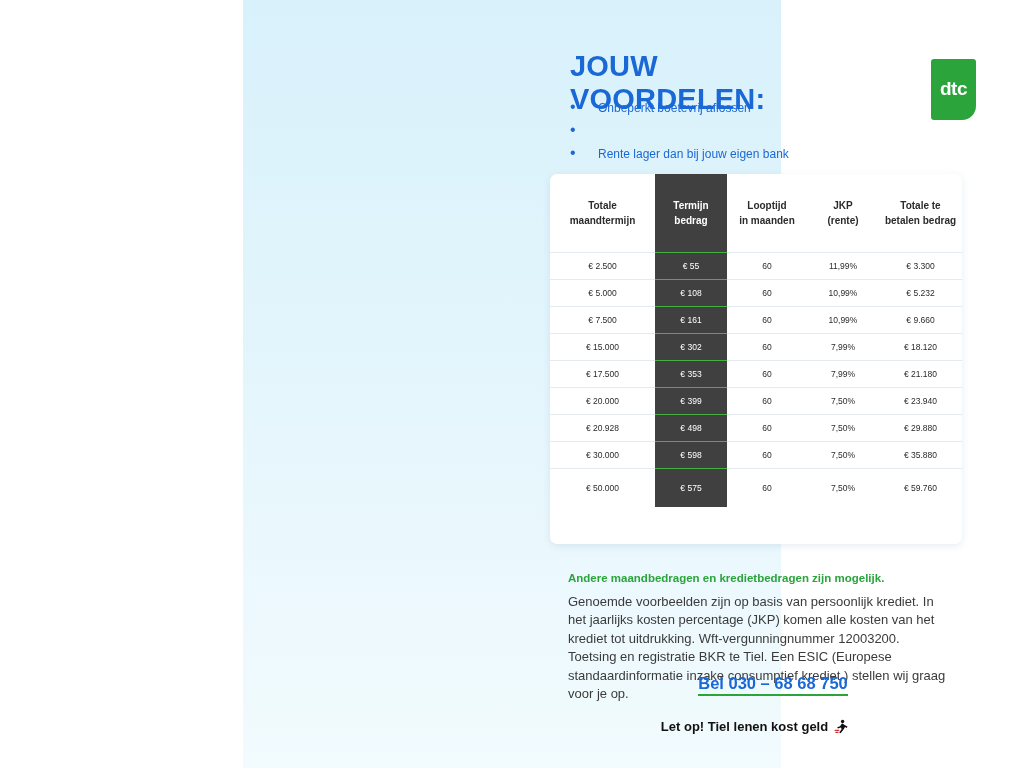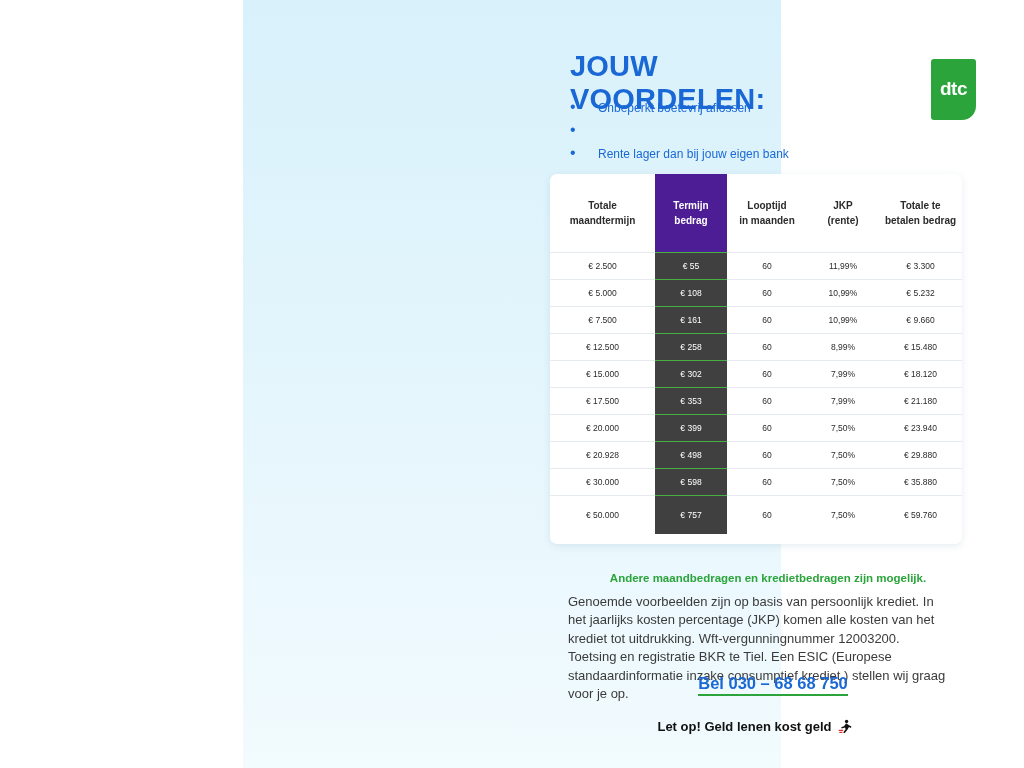--- a/index.html
+++ b/index.html
@@ -111,21 +111,21 @@
     font-size: 10px;
     font-weight: bold;
     color: #2b2b2b;
     padding: 0;
     height: 78px;
     vertical-align: middle;
     text-align: center;
     line-height: 1.55;
   }
   table.rates thead th.hl {
-    background: #4c1d95;
+    background: #404040;
     color: #ffffff;
   }
   table.rates tbody td {
     font-size: 8.5px;
     color: #2b2b2b;
     text-align: center;
     height: 26px;
     padding: 0;
     border-top: 1px solid #e4eaee;
     background: #ffffff;
@@ -141,21 +141,20 @@
   }
   
   .green-note {
     position: absolute;
     left: 325px;
     top: 572px;
     width: 400px;
     color: #2aa43b;
     font-size: 11.5px;
     font-weight: bold;
-    text-align: center;
   }
   
   .fineprint {
     position: absolute;
     left: 325px;
     top: 593px;
     width: 382px;
     color: #3b3b3b;
     font-size: 13px;
     line-height: 1.42;
@@ -277,27 +276,20 @@
             <td>€ 5.232</td>
           </tr>
           <tr>
             <td>€ 7.500</td>
             <td class="hl">€ 161</td>
             <td>60</td>
             <td>10,99%</td>
             <td>€ 9.660</td>
           </tr>
           <tr>
-            <td>€ 12.500</td>
-            <td class="hl">€ 258</td>
-            <td>60</td>
-            <td>8,99%</td>
-            <td>€ 15.480</td>
-          </tr>
-          <tr>
             <td>€ 15.000</td>
             <td class="hl">€ 302</td>
             <td>60</td>
             <td>7,99%</td>
             <td>€ 18.120</td>
           </tr>
           <tr>
             <td>€ 17.500</td>
             <td class="hl">€ 353</td>
             <td>60</td>
@@ -320,39 +312,39 @@
           </tr>
           <tr>
             <td>€ 30.000</td>
             <td class="hl">€ 598</td>
             <td>60</td>
             <td>7,50%</td>
             <td>€ 35.880</td>
           </tr>
           <tr>
             <td>€ 50.000</td>
-            <td class="hl">€ 757</td>
+            <td class="hl">€ 575</td>
             <td>60</td>
             <td>7,50%</td>
             <td>€ 59.760</td>
           </tr>
         </tbody>
       </table>
     </div>
 
     <div class="green-note">Andere maandbedragen en kredietbedragen zijn mogelijk.</div>
 
     <div class="fineprint">Genoemde voorbeelden zijn op basis van persoonlijk krediet. In het jaarlijks kosten percentage (JKP) komen alle kosten van het krediet tot uitdrukking. Wft-vergunningnummer 12003200. Toetsing en registratie BKR te Tiel. Een ESIC (Europese standaardinformatie inzake consumptief krediet ) stellen wij graag voor je op.</div>
 
     <div class="phone">
       <span class="phone-link">Bel 030 – 68 68 750</span>
     </div>
 
     <div class="warning">
-      <span class="warning-text">Let op! Geld lenen kost geld</span>
+      <span class="warning-text">Let op! Tiel lenen kost geld</span>
       <span class="warning-icon">
         <svg width="15" height="15" viewBox="0 0 15 15" aria-hidden="true">
           <circle cx="8.6" cy="2.4" r="1.7" fill="#111111"></circle>
           <path d="M8.2 4.3 L6.0 7.2 L3.2 8.3 L3.8 9.6 L7.0 8.4 L7.6 10.2 L5.2 13.6 L6.6 14.3 L9.4 10.8 L11.0 8.0 L12.9 8.9 L13.4 7.6 L10.6 6.0 Z" fill="#111111"></path>
           <path d="M1.2 11.4 L4.6 11.4" stroke="#e03131" stroke-width="1.4" stroke-linecap="round"></path>
           <path d="M1.8 13.3 L4.0 13.3" stroke="#e03131" stroke-width="1.2" stroke-linecap="round"></path>
         </svg>
       </span>
     </div>
 

